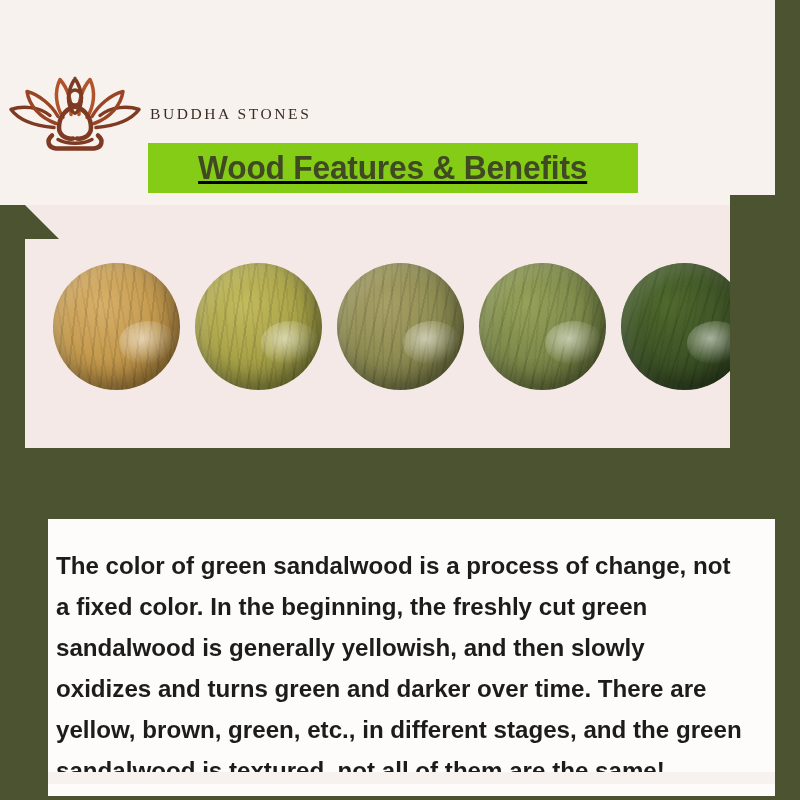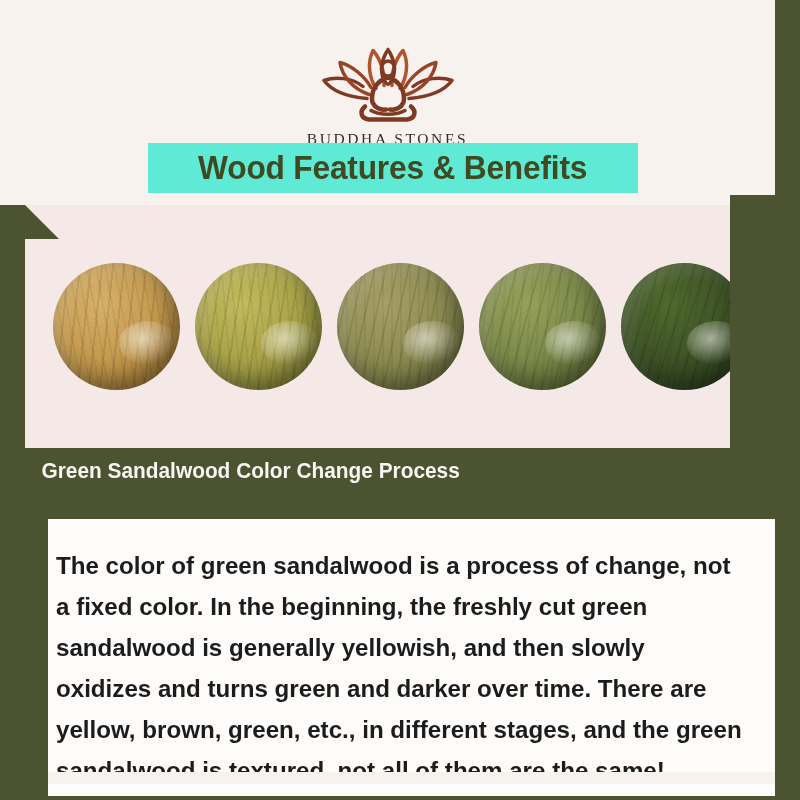--- a/index.html
+++ b/index.html
@@ -17,46 +17,46 @@
     background:#4c5330;
   }
 
   
   .logo-area {
     position:absolute;
     left:0; top:0;
     width:775px; height:205px;
     background:#f7f2ee;
     display:flex;
-    flex-direction:column;
     align-items:center;
     justify-content:flex-start;
-    padding-top:40px;
+    padding-top:18px;
   }
 
   .logo-mark { width:150px; height:86px; display:block; }
 
   .brand-name {
     margin-top:4px;
     font-family:"Liberation Serif", serif;
     font-size:15.5px;
     letter-spacing:2.6px;
     color:#3a2b24;
     font-weight:400;
   }
 
   
   .title-band {
     position:absolute;
     left:148px; top:143px;
     width:490px; height:50px;
-    background:#5eead4;
+    background:#84cc16;
     display:flex;
     align-items:center;
     justify-content:center;
+    text-decoration:underline;
   }
   .title-text {
     font-family:"Liberation Sans Narrow","Liberation Sans", sans-serif;
     font-weight:bold;
     font-size:33px;
     color:#3f4a22;
     letter-spacing:-0.2px;
     transform:scaleX(0.96);
     white-space:nowrap;
   }
@@ -239,23 +239,20 @@
         <div class="bead" style="background: radial-gradient(circle at 38% 32%, rgb(79, 106, 45) 0%, rgb(62, 84, 38) 46%, rgb(34, 52, 26) 100%);">
           <div class="grain" style="background: repeating-linear-gradient(108deg, rgba(255, 255, 255, 0.3) 0px, rgba(255, 255, 255, 0.3) 1px, rgba(0, 0, 0, 0) 1px, rgba(0, 0, 0, 0) 4px, rgba(0, 0, 0, 0.18) 4px, rgba(0, 0, 0, 0.18) 6px, rgba(0, 0, 0, 0) 6px, rgba(0, 0, 0, 0) 11px), repeating-linear-gradient(100deg, rgba(0, 0, 0, 0.1) 0px, rgba(0, 0, 0, 0.1) 2px, rgba(255, 255, 255, 0.1) 2px, rgba(255, 255, 255, 0.1) 9px);"></div>
           <div class="shine"></div>
           <div class="edge"></div>
         </div>
       </div>
   </div>
 
   <div class="right-tab"></div>
 
-  <div class="banner">
-    <div class="banner-text">Green Sandalwood Color Change Process</div>
-  </div>
 
   <div class="body-panel">
     <div class="body-text">The color of green sandalwood is a process of change, not a fixed color. In the beginning, the freshly cut green sandalwood is generally yellowish, and then slowly oxidizes and turns green and darker over time. There are yellow, brown, green, etc., in different stages, and the green sandalwood is textured, not all of them are the same!</div>
   </div>
 
   <div class="bottom-strip"></div>
 
 </div>
 
 </body></html>

